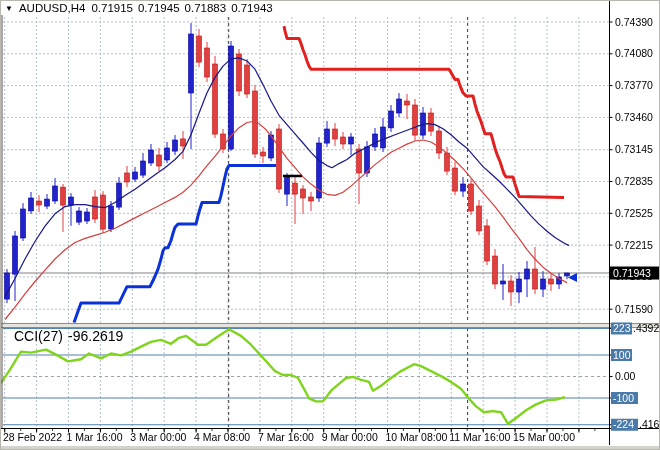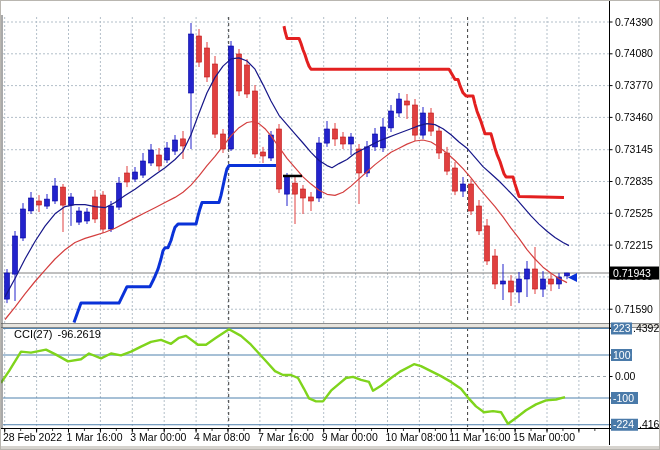--- a/index.html
+++ b/index.html
@@ -10,21 +10,21 @@
   }
   #chart-svg{position:absolute;left:0;top:0;}
   #title-bar{
     position:absolute;left:4px;top:1px;height:13px;line-height:13px;
     font-size:11.5px;color:#000;white-space:nowrap;z-index:5;
   }
   #title-bar .tsep{display:inline-block;width:6px;}
   #title-bar span.val{margin-right:5px;}
   #dd-icon{font-size:8px;vertical-align:1px;margin-right:6px;}
   #cci-label-box{
-    position:absolute;left:4px;top:327px;font-size:11px;color:#000;
+    position:absolute;left:4px;top:327px;font-size:14px;color:#000;
     white-space:nowrap;z-index:5;padding-left:9px;
   }
   #cci-label-box span.val{margin-left:5px;}
   text{font-family:"Liberation Sans",sans-serif;}
 </style>
 </head>
 <body>
 
 <div id="chart-window">
   <svg id="chart-svg" width="660" height="450">
@@ -484,17 +484,20 @@
       <text x="129.29999999999998" y="440" font-size="10.5px" fill="#000000">3 Mar 00:00</text>
       <text x="193.09999999999997" y="440" font-size="10.5px" fill="#000000">4 Mar 08:00</text>
       <text x="256.9" y="440" font-size="10.5px" fill="#000000">7 Mar 16:00</text>
       <text x="320.7" y="440" font-size="10.5px" fill="#000000">9 Mar 00:00</text>
       <text x="384.49999999999994" y="440" font-size="10.5px" fill="#000000">10 Mar 08:00</text>
       <text x="448.29999999999995" y="440" font-size="10.5px" fill="#000000">11 Mar 16:00</text>
       <text x="512.1" y="440" font-size="10.5px" fill="#000000">15 Mar 00:00</text>
       <rect x="0" y="445" width="660" height="5" fill="#d6d3ce"></rect>
     </svg>
 
+  <div id="title-bar">
+    <span id="dd-icon">▼</span><span>AUDUSD,H4</span><span class="tsep"></span><span class="val">0.71915</span><span class="val">0.71945</span><span class="val">0.71883</span><span class="val">0.71943</span>
+  </div>
 
   <div id="cci-label-box">
     <span>CCI(27)</span><span class="val">-96.2619</span>
   </div>
 </div>
 
 </body></html>

